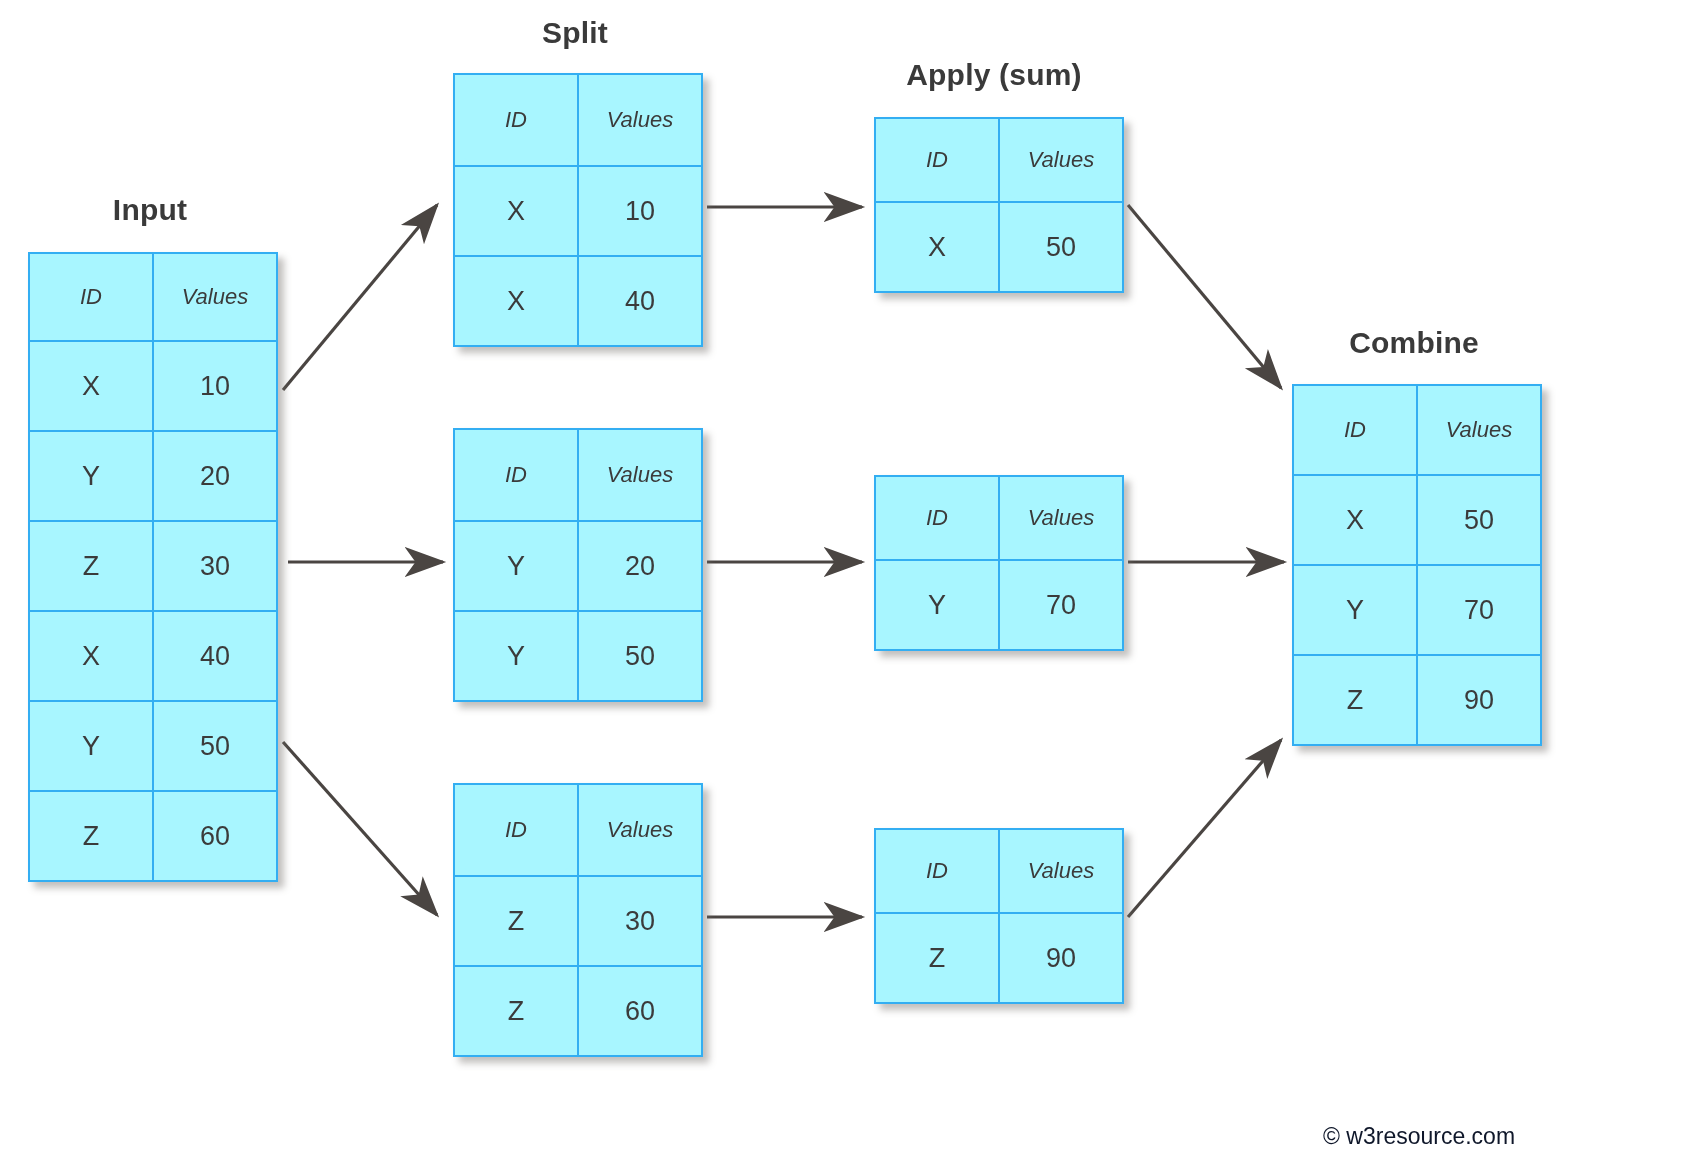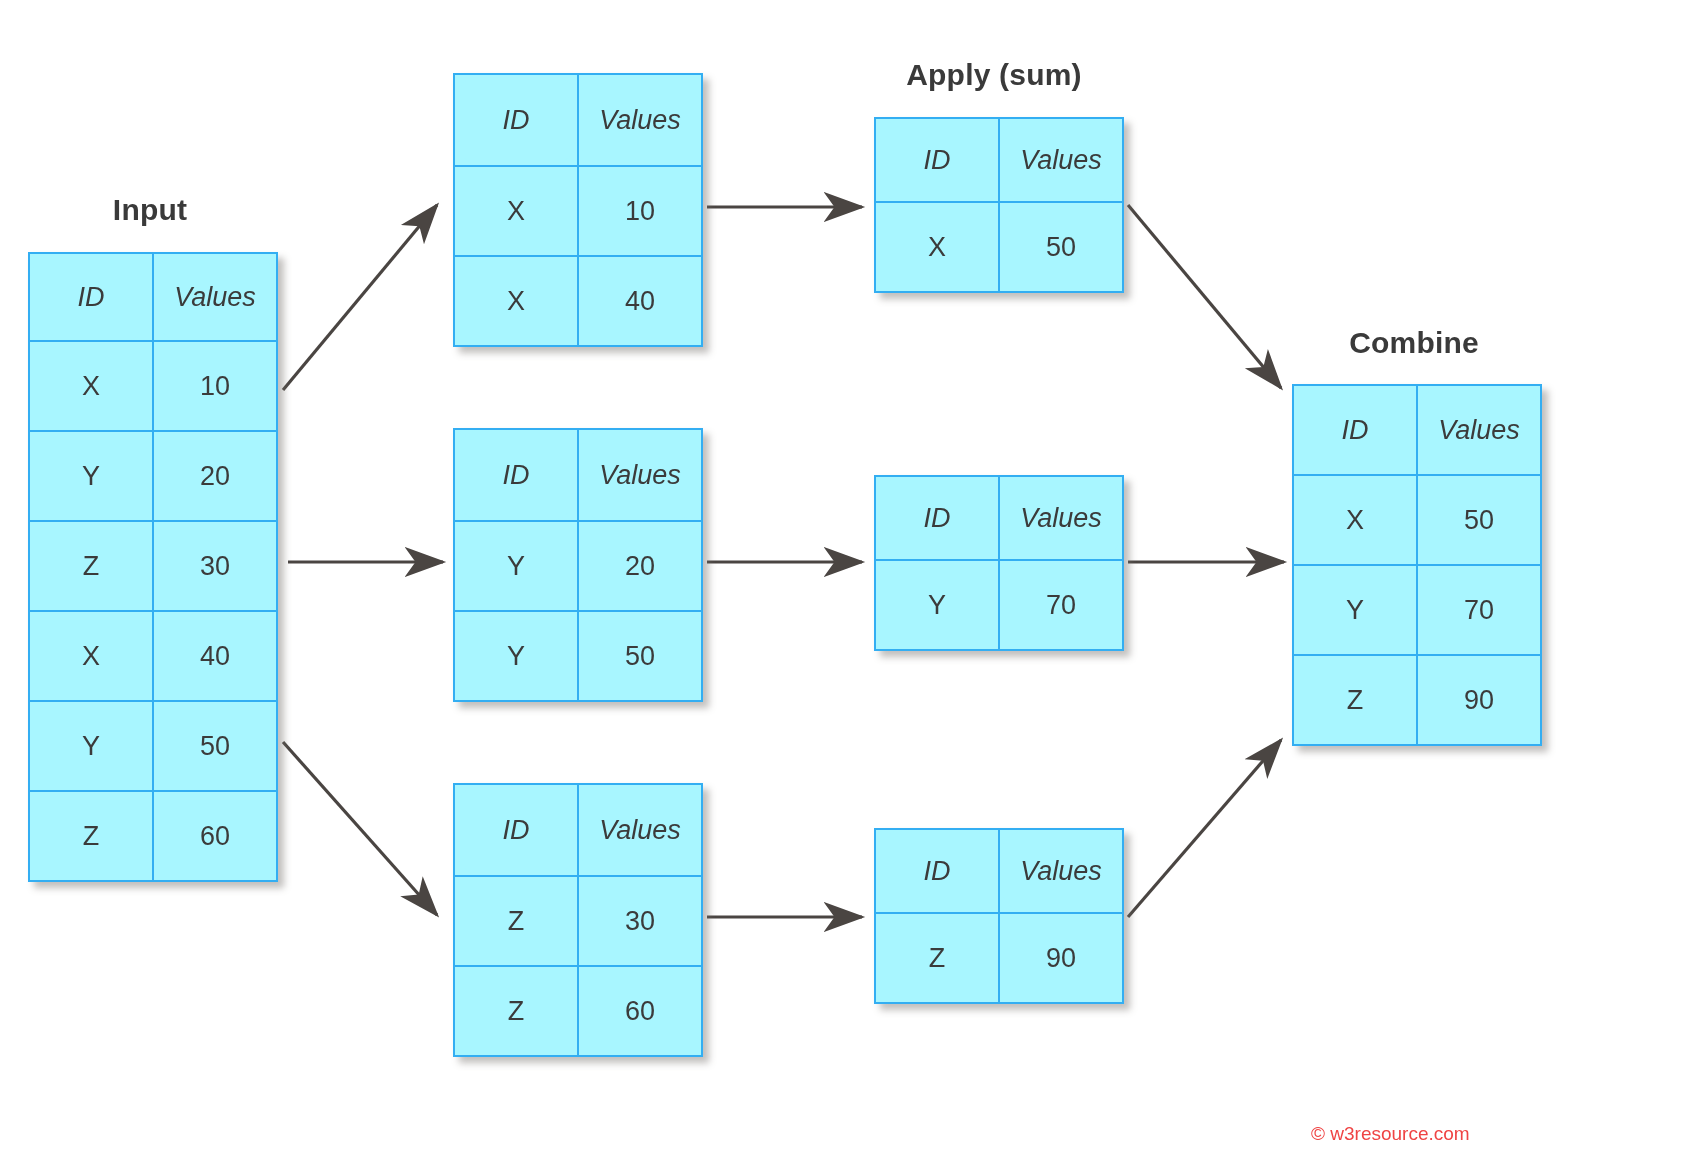--- a/index.html
+++ b/index.html
@@ -45,42 +45,43 @@
     background: #a8f6ff;
     color: #3b3b3b;
     font-family: "Liberation Sans", sans-serif;
     font-size: 27px;
     text-align: center;
     vertical-align: middle;
     padding: 0;
   }
   .tbl td.hdr {
     font-style: italic;
-    font-size: 27px;
+    font-size: 22px;
     color: #3b3b3b;
     border-radius: 31px;
   }
 
   
   #arrows {
     position: absolute;
     left: 0;
     top: 0;
     width: 1690px;
     height: 1172px;
     pointer-events: none;
   }
 
   
   .watermark {
     position: absolute;
     font-family: "Liberation Sans", sans-serif;
-    font-size: 19px;
-    color: #ef4444;
+    font-size: 23px;
+    color: #0f172a;
     white-space: nowrap;
+    margin-left: 12px;
   }
 </style>
 </head>
 <body>
 
 <div id="canvas">
 
   <svg id="arrows" viewBox="0 0 1690 1172" xmlns="http://www.w3.org/2000/svg">
     <defs>
       <marker id="ah" markerWidth="14" markerHeight="10" refX="12" refY="5" orient="auto" markerUnits="strokeWidth">
@@ -104,20 +105,21 @@
       <line x1="1128" y1="205" x2="1281" y2="388"></line>
 
       <line x1="1128" y1="562" x2="1284" y2="562"></line>
 
       <line x1="1128" y1="917" x2="1281" y2="740"></line>
     </g>
   </svg>
 
   <div class="section-title" style="left:28px; top:193px; width:244px;">Input</div>
 
+  <div class="section-title" style="left:453px; top:16px; width:244px;">Split</div>
 
   <div class="section-title" style="left:1292px; top:326px; width:244px;">Combine</div>
 
   <div class="section-title" style="left:863px; top:58px; width:262px;">Apply (sum)</div>
 
   <table class="tbl" style="left:28px; top:252px; width:244px;">
     <tbody>
         <tr>
       <td class="hdr" style="width:122px; height:86px;">ID</td>
       <td class="hdr" style="width:122px; height:86px;">Values</td>

